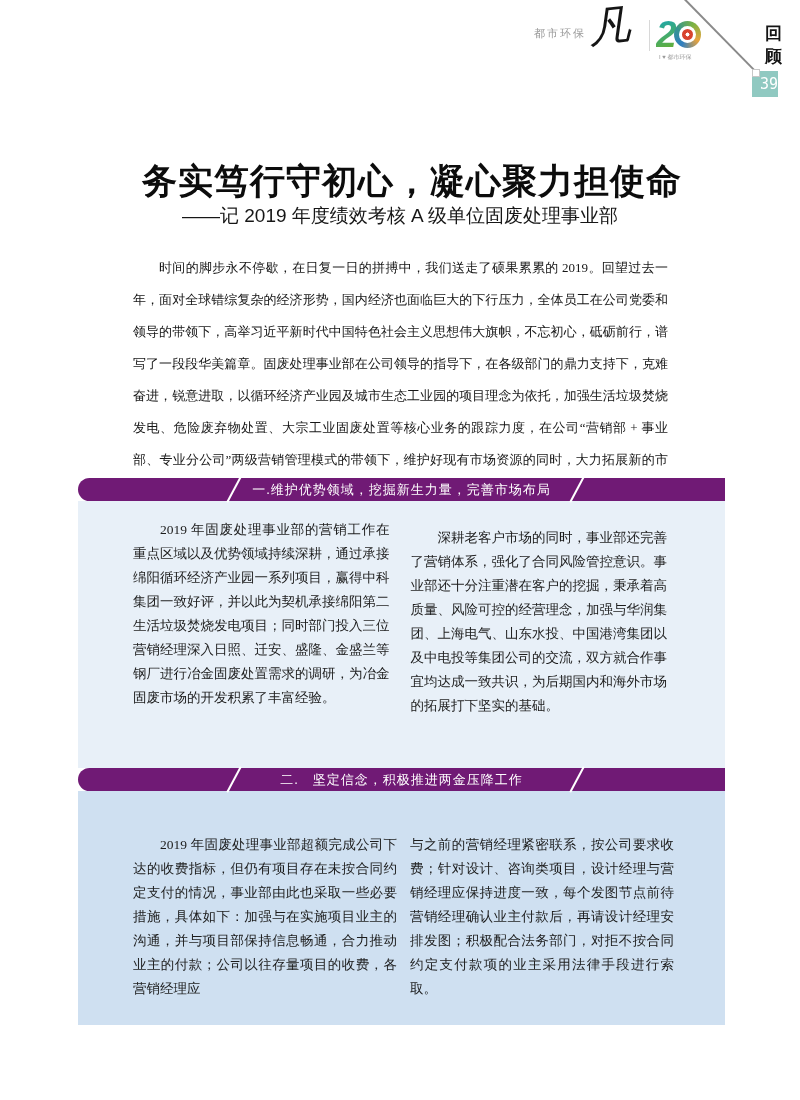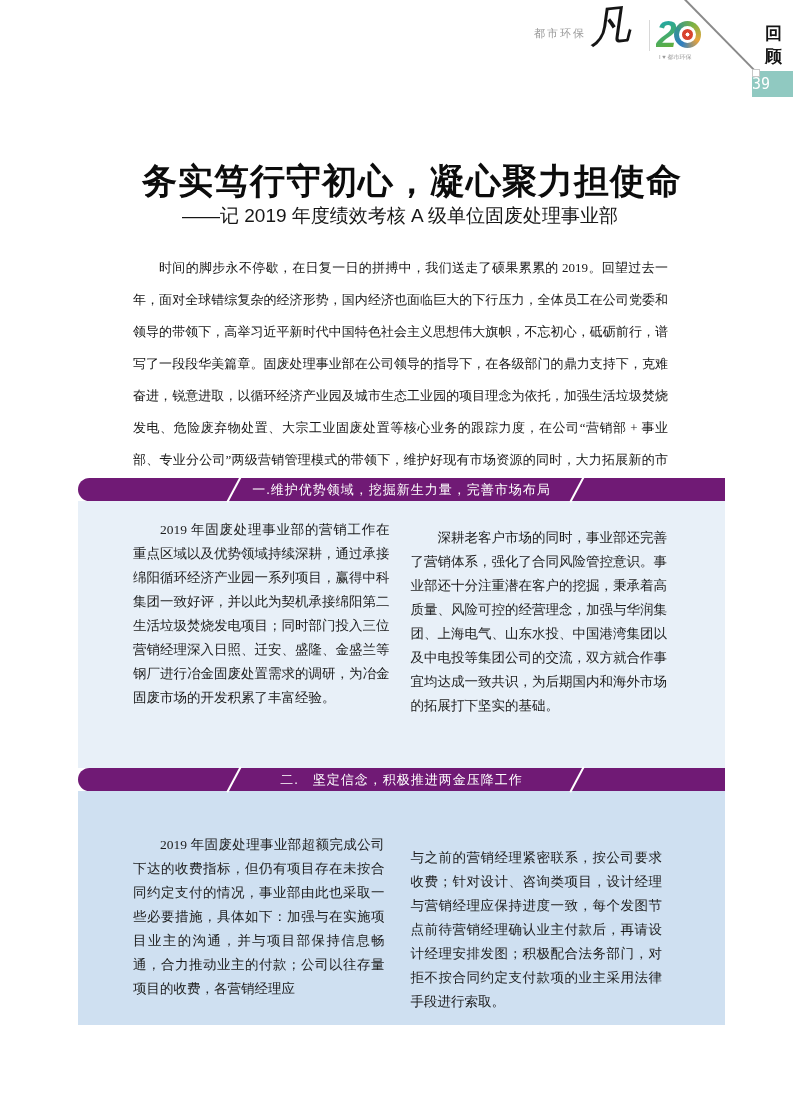--- a/index.html
+++ b/index.html
@@ -20,22 +20,22 @@
              background:conic-gradient(from 210deg,#2f7fc1,#35958f,#7cb342,#e8a33d,#2f7fc1);}
   .zero-ring::before{content:"";position:absolute;inset:5px;background:#fff;border-radius:50%;}
   .zero-ring::after{content:"";position:absolute;inset:8px;border-radius:50%;
              background:radial-gradient(circle,#ffffff 0 1.8px,#d8432e 2.2px);}
   .logo-tagline{position:absolute;left:659px;top:53px;font-size:6px;color:#9a9a9a;
                 font-family:"Liberation Sans",sans-serif;white-space:nowrap;}
   .head-label{position:absolute;left:729px;top:22px;font-size:17px;font-weight:bold;color:#141414;
               letter-spacing:3px;font-family:"Liberation Sans",sans-serif;margin-left:36px;}
   .diag-rule{position:absolute;left:683px;top:-1px;width:1.5px;height:101px;background:#8a8a8a;
              transform-origin:top left;transform:rotate(-44.5deg);}
-  .page-tab{position:absolute;left:752px;top:71px;width:41px;height:26px;background:#90c9c1;
-            display:flex;align-items:center;justify-content:flex-start;color:#fff;
+  .page-tab{position:absolute;left:752px;top:71px;width:26px;height:26px;background:#90c9c1;
+            display:flex;align-items:center;justify-content:flex-end;color:#fff;
             font-family:"DejaVu Sans Mono",monospace;font-size:15px;}
   .tab-notch{position:absolute;left:0px;top:-2px;width:6px;height:6px;background:#fff;border:1px solid #c7c7c7;}
 
   
   .title{position:absolute;left:90px;top:146px;width:620px;text-align:center;
          font-family:"Liberation Sans",sans-serif;font-weight:800;font-size:35px;
          letter-spacing:1px;color:#0c0c0c;}
   .subtitle{position:absolute;left:90px;top:203px;width:620px;text-align:center;
             font-family:"Liberation Sans",sans-serif;font-size:19px;color:#161616;}
   .intro{position:absolute;left:133px;top:252px;width:535px;font-size:13px;line-height:32px;
@@ -92,17 +92,17 @@
   </div>
 
   <div class="section sec2">
     <div class="sec-banner">
       <div class="slash sL"></div>
       <span class="txt">二.　坚定信念，积极推进两金压降工作</span>
       <div class="slash sR"></div>
     </div>
     <div class="sec-body">
       <p class="col indent" style="margin:0;">2019 年固废处理事业部超额完成公司下达的收费指标，但仍有项目存在未按合同约定支付的情况，事业部由此也采取一些必要措施，具体如下：加强与在实施项目业主的沟通，并与项目部保持信息畅通，合力推动业主的付款；公司以往存量项目的收费，各营销经理应</p>
-      <p class="col" style="margin:13px;">与之前的营销经理紧密联系，按公司要求收费；针对设计、咨询类项目，设计经理与营销经理应保持进度一致，每个发图节点前待营销经理确认业主付款后，再请设计经理安排发图；积极配合法务部门，对拒不按合同约定支付款项的业主采用法律手段进行索取。</p>
+      <p class="col" style="margin:0;">与之前的营销经理紧密联系，按公司要求收费；针对设计、咨询类项目，设计经理与营销经理应保持进度一致，每个发图节点前待营销经理确认业主付款后，再请设计经理安排发图；积极配合法务部门，对拒不按合同约定支付款项的业主采用法律手段进行索取。</p>
     </div>
   </div>
 
 </div>
 
 </body></html>

